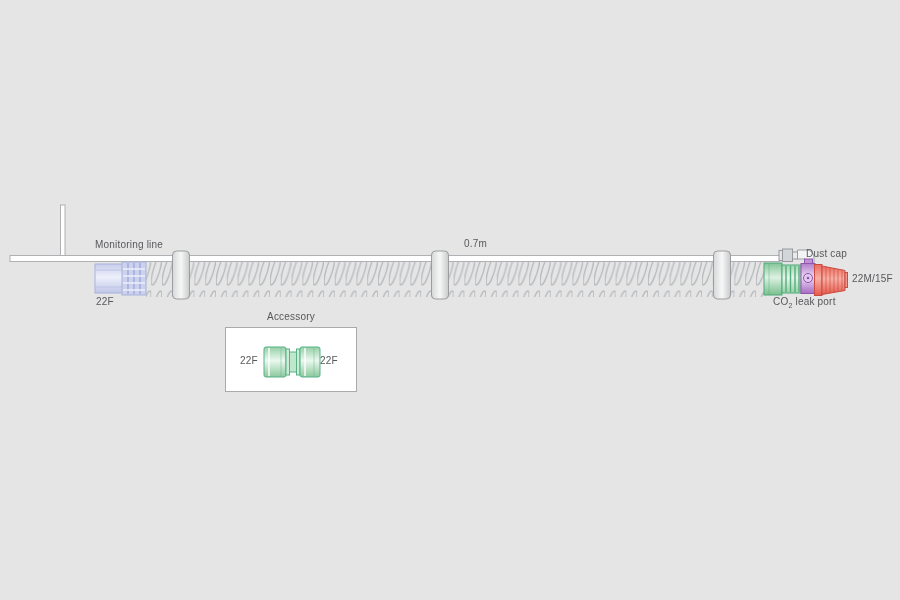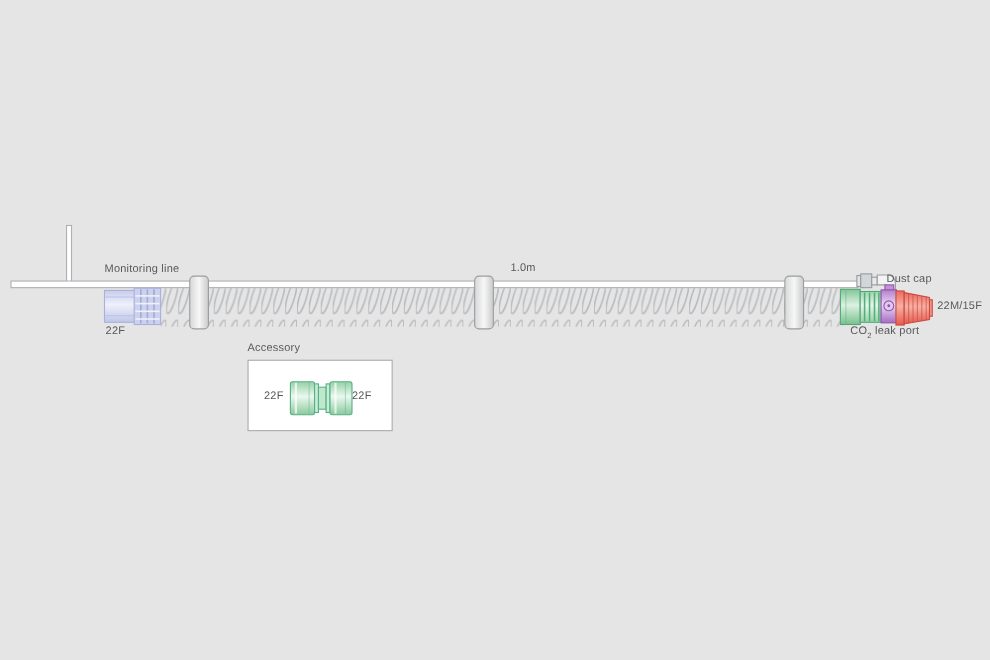--- a/index.html
+++ b/index.html
@@ -6,21 +6,21 @@
   .canvas{
     position:relative;width:900px;height:600px;background:#e5e5e5;
     font-family:"Liberation Sans",sans-serif;overflow:hidden;
   }
   .art{position:absolute;left:0;top:0;}
   .lbl{
     position:absolute;font-size:10px;color:#57585b;letter-spacing:.2px;
     white-space:nowrap;line-height:12px;
   }
   .lbl sub{font-size:7px;line-height:0;}
-  .lbl-accessory{width:132px;text-align:left;}
+  .lbl-accessory{width:132px;text-align:center;}
 </style>
 </head>
 <body>
 
 <div class="canvas">
 
   <svg class="art" width="900" height="600" viewBox="0 0 900 600">
     <defs>
       <pattern id="coil" width="10.8" height="36" patternUnits="userSpaceOnUse">
         <ellipse cx="5.4" cy="18" rx="3.2" ry="15.5" fill="none" stroke="#b9bcbf" stroke-width="1.4" transform="rotate(16 5.4 18)"></ellipse>
@@ -145,21 +145,21 @@
       <rect x="289.5" y="352" width="7" height="20" fill="#bfe7cc" stroke="#56b186" stroke-width="1"></rect>
       <rect x="296.5" y="349" width="3.5" height="26" fill="#cdecd8" stroke="#56b186" stroke-width="1"></rect>
       <rect x="300" y="347" width="20" height="30" rx="2" fill="url(#accGreenGrad)" stroke="#56b186" stroke-width="1"></rect>
       <line x1="305" y1="348" x2="305" y2="376" stroke="#ffffff" stroke-width="2" opacity="0.7"></line>
       <line x1="314" y1="348" x2="314" y2="376" stroke="#56b186" stroke-width="0.8" opacity="0.5"></line>
     </g>
   </svg>
 
   <div class="lbl" style="left:95px;top:239px">Monitoring line</div>
 
-  <div class="lbl" style="left:464px;top:238px">1.0m</div>
+  <div class="lbl" style="left:464px;top:238px">0.7m</div>
 
   <div class="lbl" style="left:806px;top:248px">Dust cap</div>
 
   <div class="lbl" style="left:852px;top:273px">22M/15F</div>
 
   <div class="lbl" style="left:773px;top:296px">
     <span>CO</span><sub>2</sub><span> leak port</span>
   </div>
 
   <div class="lbl" style="left:96px;top:296px">22F</div>

